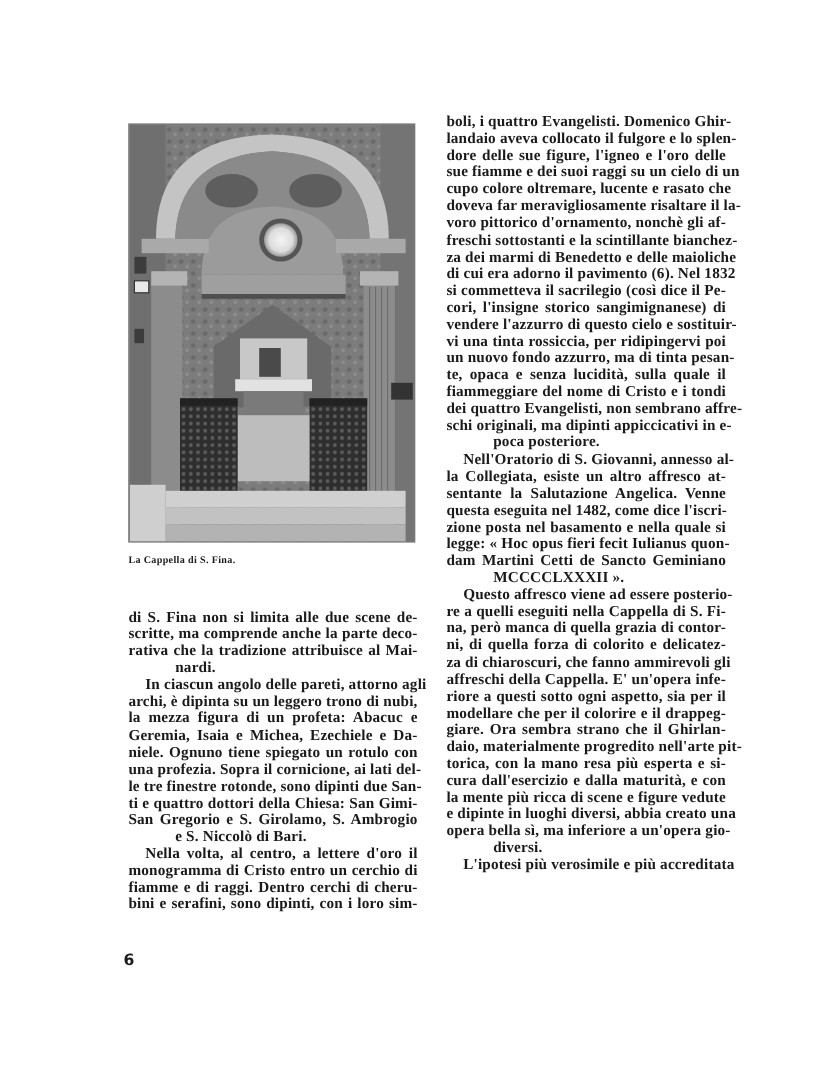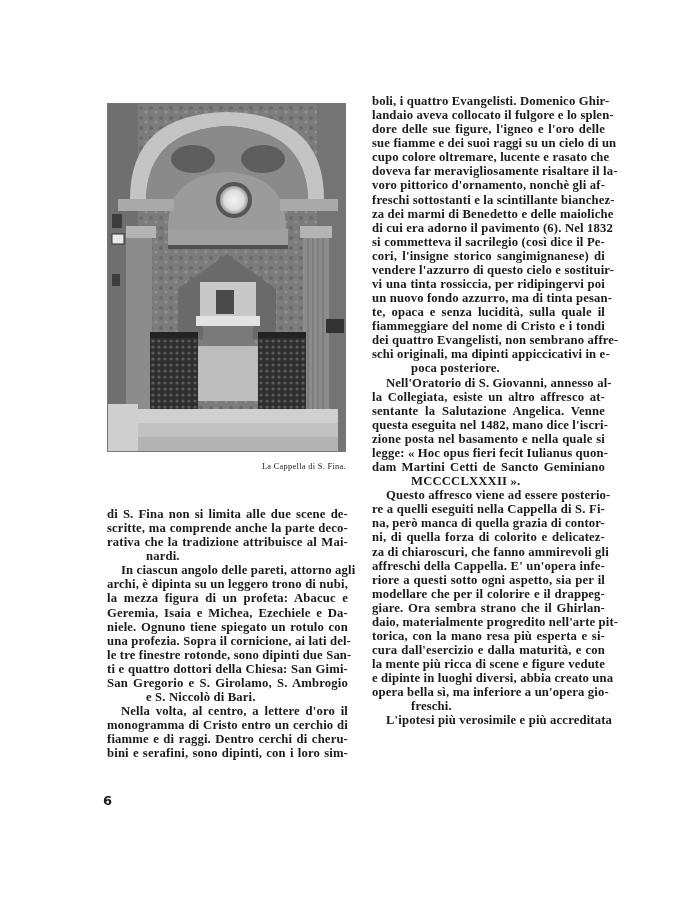--- a/index.html
+++ b/index.html
@@ -15,22 +15,22 @@
   .col .line.last { text-align-last: left; padding-left: 39px; }
   .col .line.indent { padding-left: 14px; }
   #left-col { left: 107px; top: 507px; width: 241px; }
   #right-col { left: 372px; top: 94px; width: 233px; }
   #photo {
     position: absolute; left: 107px; top: 103px; width: 239px; height: 349px;
     border: 1px solid #777; box-sizing: border-box; overflow: hidden;
     background: #8a8a8a;
   }
   #caption {
-    position: absolute; left: 107px; top: 462px; width: 239px; text-align: right;
-    font-size: 8.4px; font-weight: normal; letter-spacing: 0.3px;
+    position: absolute; left: 107px; top: 462px; width: 239px; text-align: left;
+    font-size: 8.4px; font-weight: bold; letter-spacing: 0.3px;
   }
   #page-number {
     position: absolute; left: 103px; top: 793px;
     font-family: "DejaVu Sans", sans-serif; font-weight: bold; font-size: 13px;
   }
 </style>
 </head>
 <body>
 
 <div id="photo">
@@ -146,37 +146,37 @@
     <span class="line">vi una tinta rossiccia, per ridipingervi poi</span>
     <span class="line">un nuovo fondo azzurro, ma di tinta pesan-</span>
     <span class="line">te, opaca e senza lucidità, sulla quale il</span>
     <span class="line">fiammeggiare del nome di Cristo e i tondi</span>
     <span class="line">dei quattro Evangelisti, non sembrano affre-</span>
     <span class="line">schi originali, ma dipinti appiccicativi in e-</span>
     <span class="line last">poca posteriore.</span>
     <span class="line indent">Nell'Oratorio di S. Giovanni, annesso al-</span>
     <span class="line">la Collegiata, esiste un altro affresco at-</span>
     <span class="line">sentante la Salutazione Angelica. Venne</span>
-    <span class="line">questa eseguita nel 1482, mano dice l'iscri-</span>
+    <span class="line">questa eseguita nel 1482, come dice l'iscri-</span>
     <span class="line">zione posta nel basamento e nella quale si</span>
     <span class="line">legge: « Hoc opus fieri fecit Iulianus quon-</span>
     <span class="line">dam Martini Cetti de Sancto Geminiano</span>
     <span class="line last">MCCCCLXXXII ».</span>
     <span class="line indent">Questo affresco viene ad essere posterio-</span>
     <span class="line">re a quelli eseguiti nella Cappella di S. Fi-</span>
     <span class="line">na, però manca di quella grazia di contor-</span>
     <span class="line">ni, di quella forza di colorito e delicatez-</span>
     <span class="line">za di chiaroscuri, che fanno ammirevoli gli</span>
     <span class="line">affreschi della Cappella. E' un'opera infe-</span>
     <span class="line">riore a questi sotto ogni aspetto, sia per il</span>
     <span class="line">modellare che per il colorire e il drappeg-</span>
     <span class="line">giare. Ora sembra strano che il Ghirlan-</span>
     <span class="line">daio, materialmente progredito nell'arte pit-</span>
     <span class="line">torica, con la mano resa più esperta e si-</span>
     <span class="line">cura dall'esercizio e dalla maturità, e con</span>
     <span class="line">la mente più ricca di scene e figure vedute</span>
     <span class="line">e dipinte in luoghi diversi, abbia creato una</span>
     <span class="line">opera bella sì, ma inferiore a un'opera gio-</span>
-    <span class="line last">freschi.</span>
+    <span class="line last">diversi.</span>
     <span class="line indent">L'ipotesi più verosimile e più accreditata</span>
   </div>
 
 <div id="page-number">6</div>
 
 </body></html>

